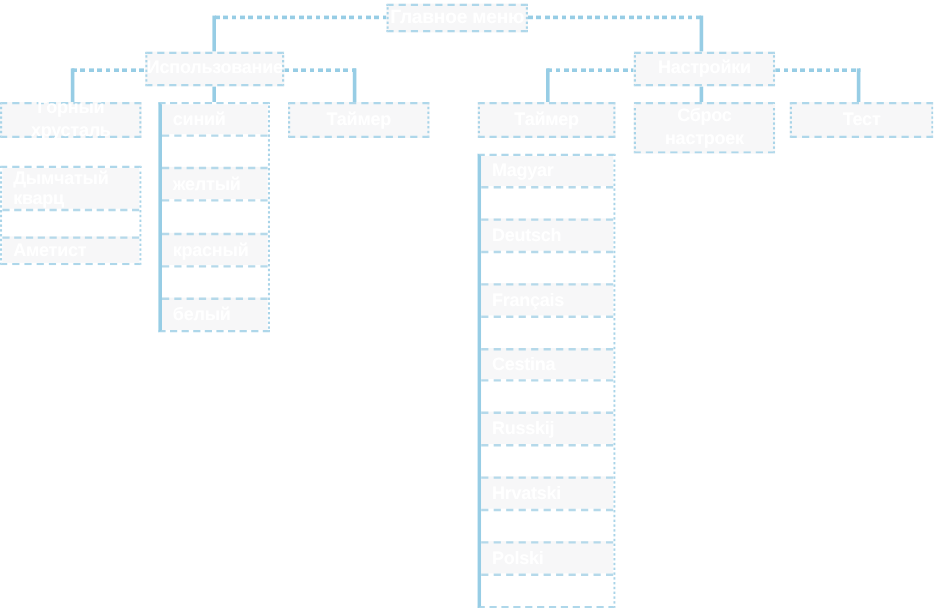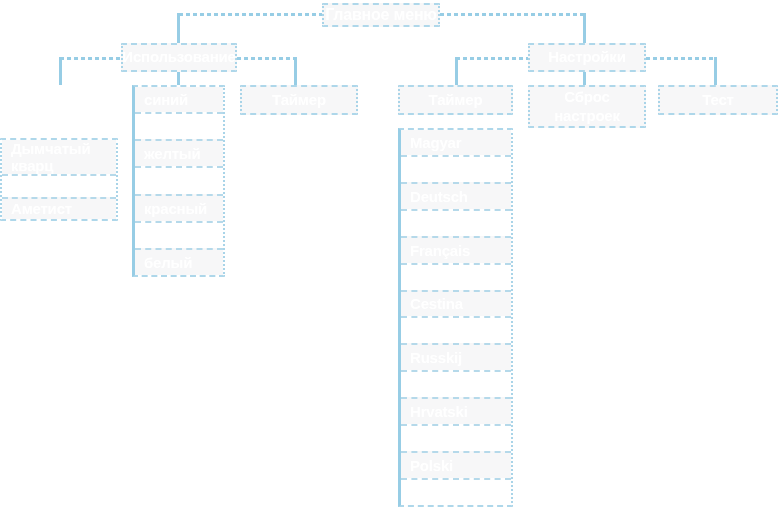--- a/index.html
+++ b/index.html
@@ -56,20 +56,21 @@
   <div class="vline" style="left:455px;top:57px;height:28px;"></div>
   <div class="vline" style="left:583px;top:72px;height:13px;"></div>
   <div class="hline" style="left:646px;top:57px;width:71px;"></div>
   <div class="vline" style="left:714px;top:57px;height:28px;"></div>
 
   <div class="node root" style="left:322px;top:3px;width:118px;height:24px;">Главное меню</div>
 
   <div class="node" style="left:121px;top:43px;width:116px;height:29px;">Использование</div>
   <div class="node" style="left:528px;top:43px;width:118px;height:29px;">Настройки</div>
 
+  <div class="node" style="left:0px;top:85px;width:118px;height:30px;">Горный хрусталь</div>
   <div class="node" style="left:240px;top:85px;width:118px;height:30px;">Таймер</div>
   <div class="node" style="left:398px;top:85px;width:115px;height:30px;">Таймер</div>
   <div class="node" style="left:528px;top:85px;width:118px;height:43px;padding:0 14px;">Сброс настроек</div>
   <div class="node" style="left:658px;top:85px;width:120px;height:30px;">Тест</div>
 
   <div class="list" style="left:0px;top:138px;width:118px;height:83px;">
     <div class="row filled">Дымчатый кварц</div>
     <div class="row"></div>
     <div class="row filled">Аметист</div>
   </div>

